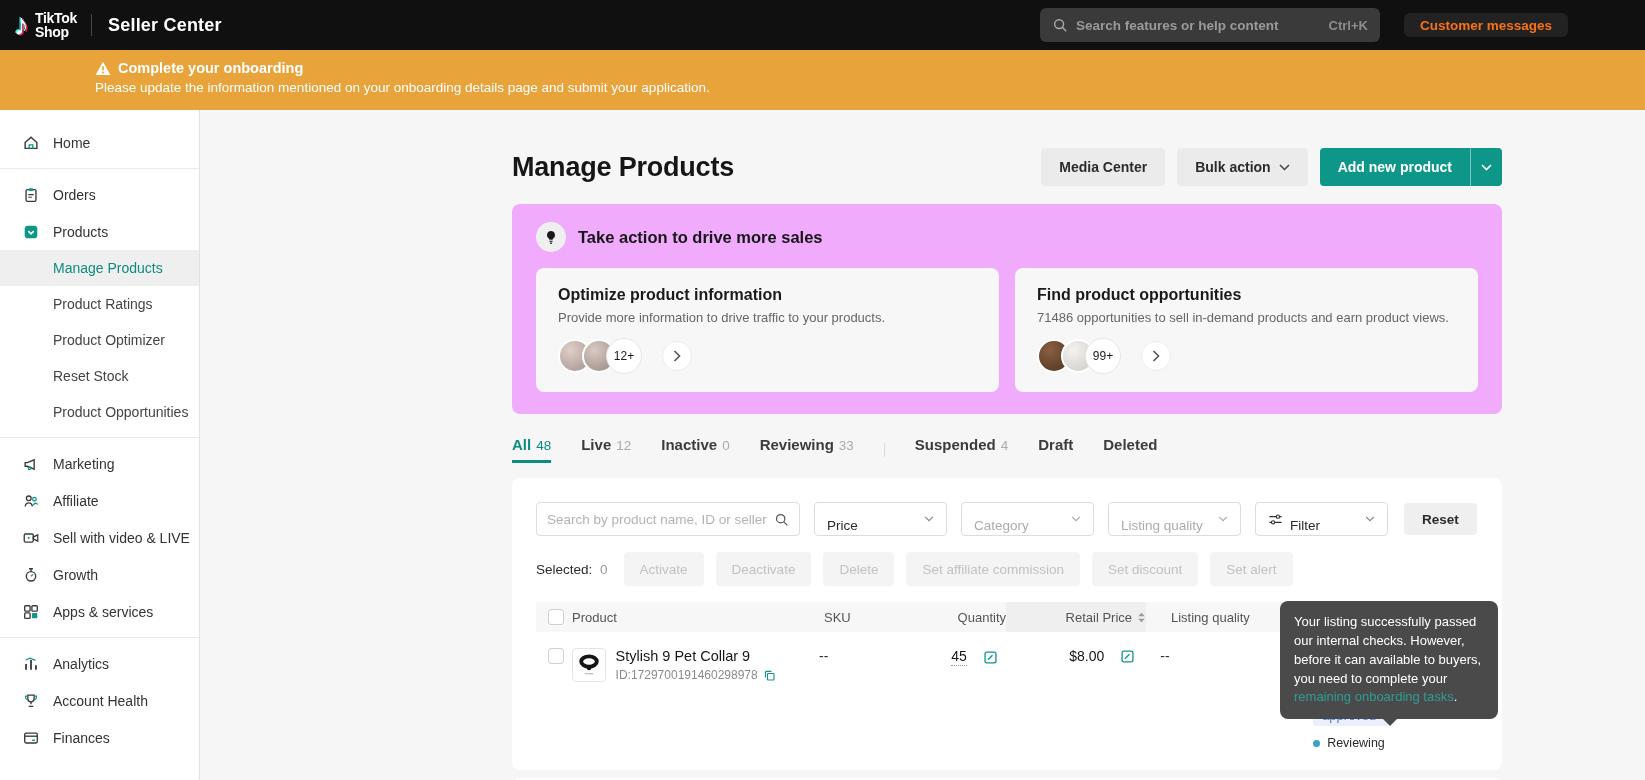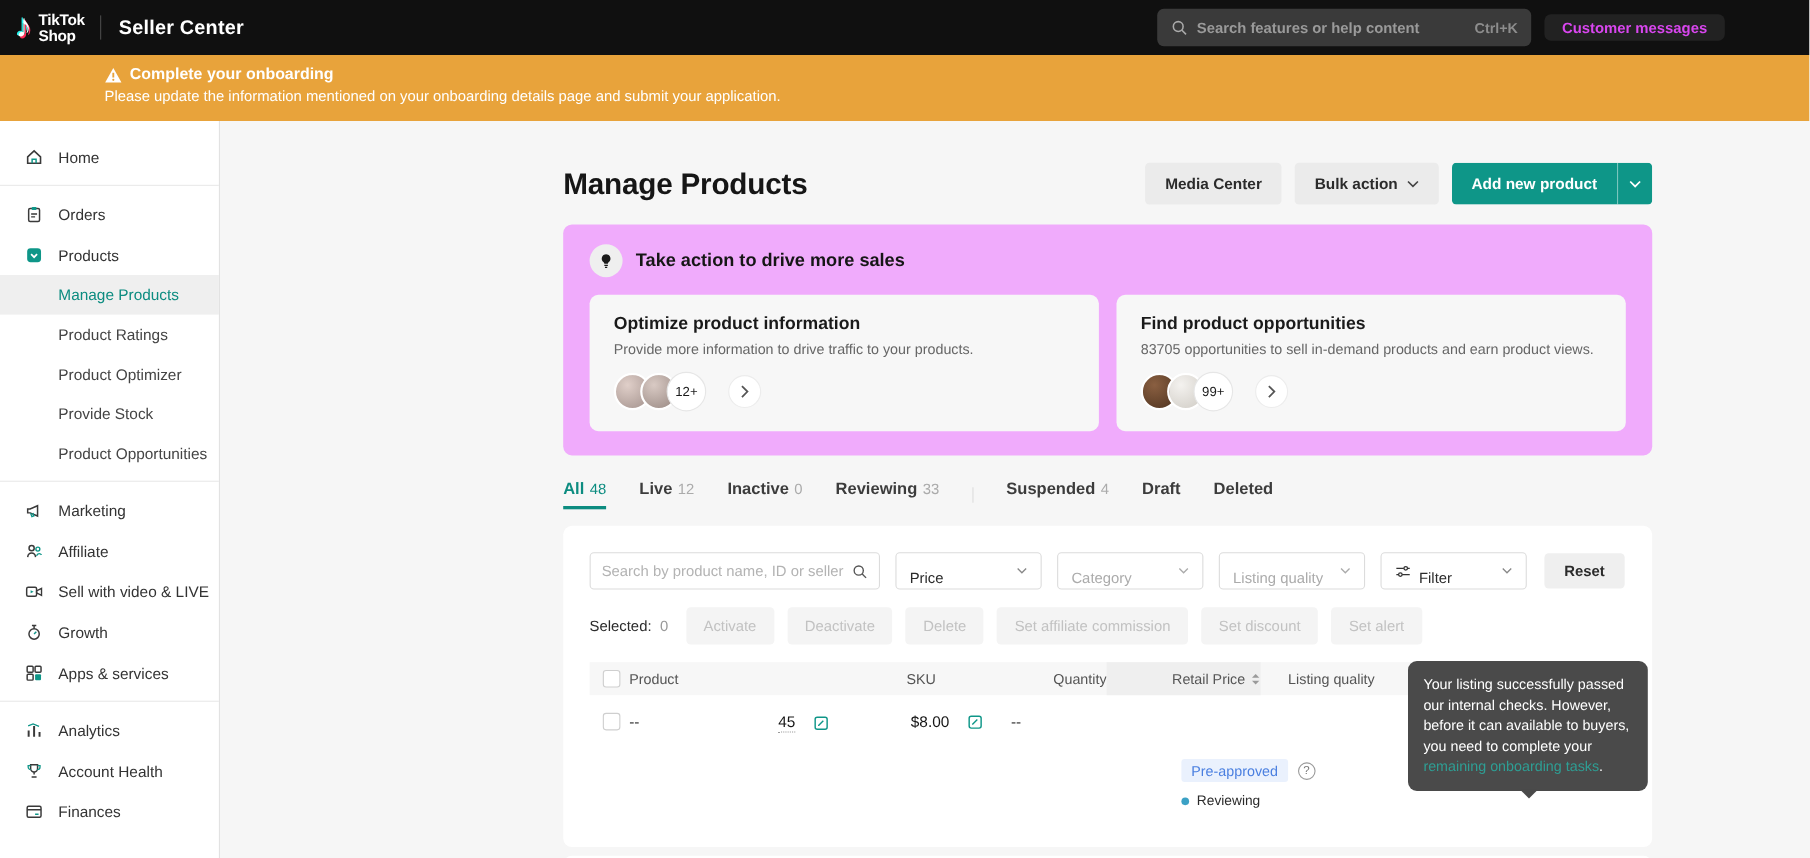--- a/index.html
+++ b/index.html
@@ -16,22 +16,22 @@
     font-size:14px; line-height:14px; letter-spacing:-.3px; }
   .brand-sep { width:1px; height:22px; background:#4a4a4a; margin:0 16px 0 14px; }
   .app-name { color:#fff; font-size:18px; font-weight:bold; letter-spacing:.2px; }
   .topbar-right { margin-left:auto; display:flex; align-items:center; margin-right:77px; }
   .gsearch { width:340px; height:34px; background:#3A3A3A; border-radius:6px;
     display:flex; align-items:center; padding:0 12px; gap:8px; }
   .gsearch input { flex:1; background:transparent; border:none; outline:none;
     color:#ddd; font-size:13.5px; font-weight:bold; font-family:"Liberation Sans",sans-serif; }
   .gsearch input::placeholder { color:#9a9a9a; }
   .gsearch .shortcut { color:#8d8d8d; font-size:13px; font-weight:bold; }
-  .cust-btn { margin-left:12px; height:24px; background:#222; border:none; border-radius:6px;
-    color:#d946ef; font-weight:bold; font-size:13.5px; padding:0 16px; cursor:pointer;
+  .cust-btn { margin-left:24px; height:24px; background:#222; border:none; border-radius:6px;
+    color:#f97316; font-weight:bold; font-size:13.5px; padding:0 16px; cursor:pointer;
     font-family:"Liberation Sans",sans-serif; }
 
   
   .banner { height:60px; background:#E8A33B; color:#fff; padding:10px 16px 0 95px; }
   .banner-title { display:flex; align-items:center; gap:7px; font-weight:bold; font-size:14.5px; }
   .banner-msg { margin-top:4px; font-size:13.5px; }
 
   
   .app { display:flex; height:670px; }
   .sidebar { width:200px; background:#fff; border-right:1px solid #E2E2E2; padding-top:14px;
@@ -224,21 +224,21 @@
       <div class="side-sub active">
         <span>Manage Products</span>
       </div>
       <div class="side-sub">
         <span>Product Ratings</span>
       </div>
       <div class="side-sub">
         <span>Product Optimizer</span>
       </div>
       <div class="side-sub">
-        <span>Provide Stock</span>
+        <span>Reset Stock</span>
       </div>
       <div class="side-sub">
         <span>Product Opportunities</span>
       </div>
       <div class="side-div"></div>
       <div class="side-item">
         <svg width="18" height="18" viewBox="0 0 20 20">
           <path d="M3.5 8.5v4h2.5l7.5 3.2V5.3L6 8.5z" fill="none" stroke="#3a3a3a" stroke-width="1.5"></path>
           <path d="M6.5 13l1.3 3.3 2-.8-1.1-2.8" fill="none" stroke="#0E9688" stroke-width="1.4"></path>
         </svg>
@@ -350,21 +350,21 @@
                 <span class="av-badge">12+</span>
                 <span class="av-next">
                   <svg width="8" height="12" viewBox="0 0 8 12">
                     <path d="M1.5 1l5 5-5 5" fill="none" stroke="#555" stroke-width="1.6"></path>
                   </svg>
                 </span>
               </div>
             </div>
             <div class="promo-sub">
               <h3>Find product opportunities</h3>
-              <p>83705 opportunities to sell in-demand products and earn product views.</p>
+              <p>71486 opportunities to sell in-demand products and earn product views.</p>
               <div class="av-row">
                 <span class="av av2a"></span>
                 <span class="av av2b"></span>
                 <span class="av-badge">99+</span>
                 <span class="av-next">
                   <svg width="8" height="12" viewBox="0 0 8 12">
                     <path d="M1.5 1l5 5-5 5" fill="none" stroke="#555" stroke-width="1.6"></path>
                   </svg>
                 </span>
               </div>
@@ -475,20 +475,39 @@
                   </svg>
               </span>
             </div>
             <div class="c-lq">Listing quality</div>
             <div class="c-status"></div>
           </div>
 
           <div class="trow">
             <div class="c-check">
               <span class="checkbox"></span>
+            </div>
+            <div class="c-product">
+              <span class="prod-img">
+                <svg width="26" height="26" viewBox="0 0 30 30">
+                  <ellipse cx="15" cy="11" rx="9" ry="6" fill="none" stroke="#151515" stroke-width="4.5"></ellipse>
+                  <circle cx="15" cy="18.5" r="2.6" fill="#151515"></circle>
+                  <path d="M10 25h10" stroke="#bbb" stroke-width="1.4"></path>
+                </svg>
+              </span>
+              <div>
+                <div class="prod-name">Stylish 9 Pet Collar 9</div>
+                <div class="prod-id">
+                  <span>ID:1729700191460298978</span>
+                  <svg width="13" height="13" viewBox="0 0 16 16">
+                    <rect x="5.5" y="5.5" width="8" height="8" rx="1" fill="none" stroke="#0E9688" stroke-width="1.4"></rect>
+                    <path d="M10.5 3H4a1 1 0 0 0-1 1v6.5" fill="none" stroke="#0E9688" stroke-width="1.4"></path>
+                  </svg>
+                </div>
+              </div>
             </div>
             <div class="c-sku dash">--</div>
             <div class="c-qty">
               <span class="cell-edit">
                 <span class="qty-val">45</span>
                 <svg width="15" height="15" viewBox="0 0 16 16">
                   <rect x="2.2" y="2.2" width="11.6" height="11.6" rx="2" fill="none" stroke="#0E9688" stroke-width="1.4"></rect>
                   <path d="M6 10.6 10.6 6l-1-1L5 9.6V10.6z" fill="#0E9688"></path>
                 </svg>
               </span>

